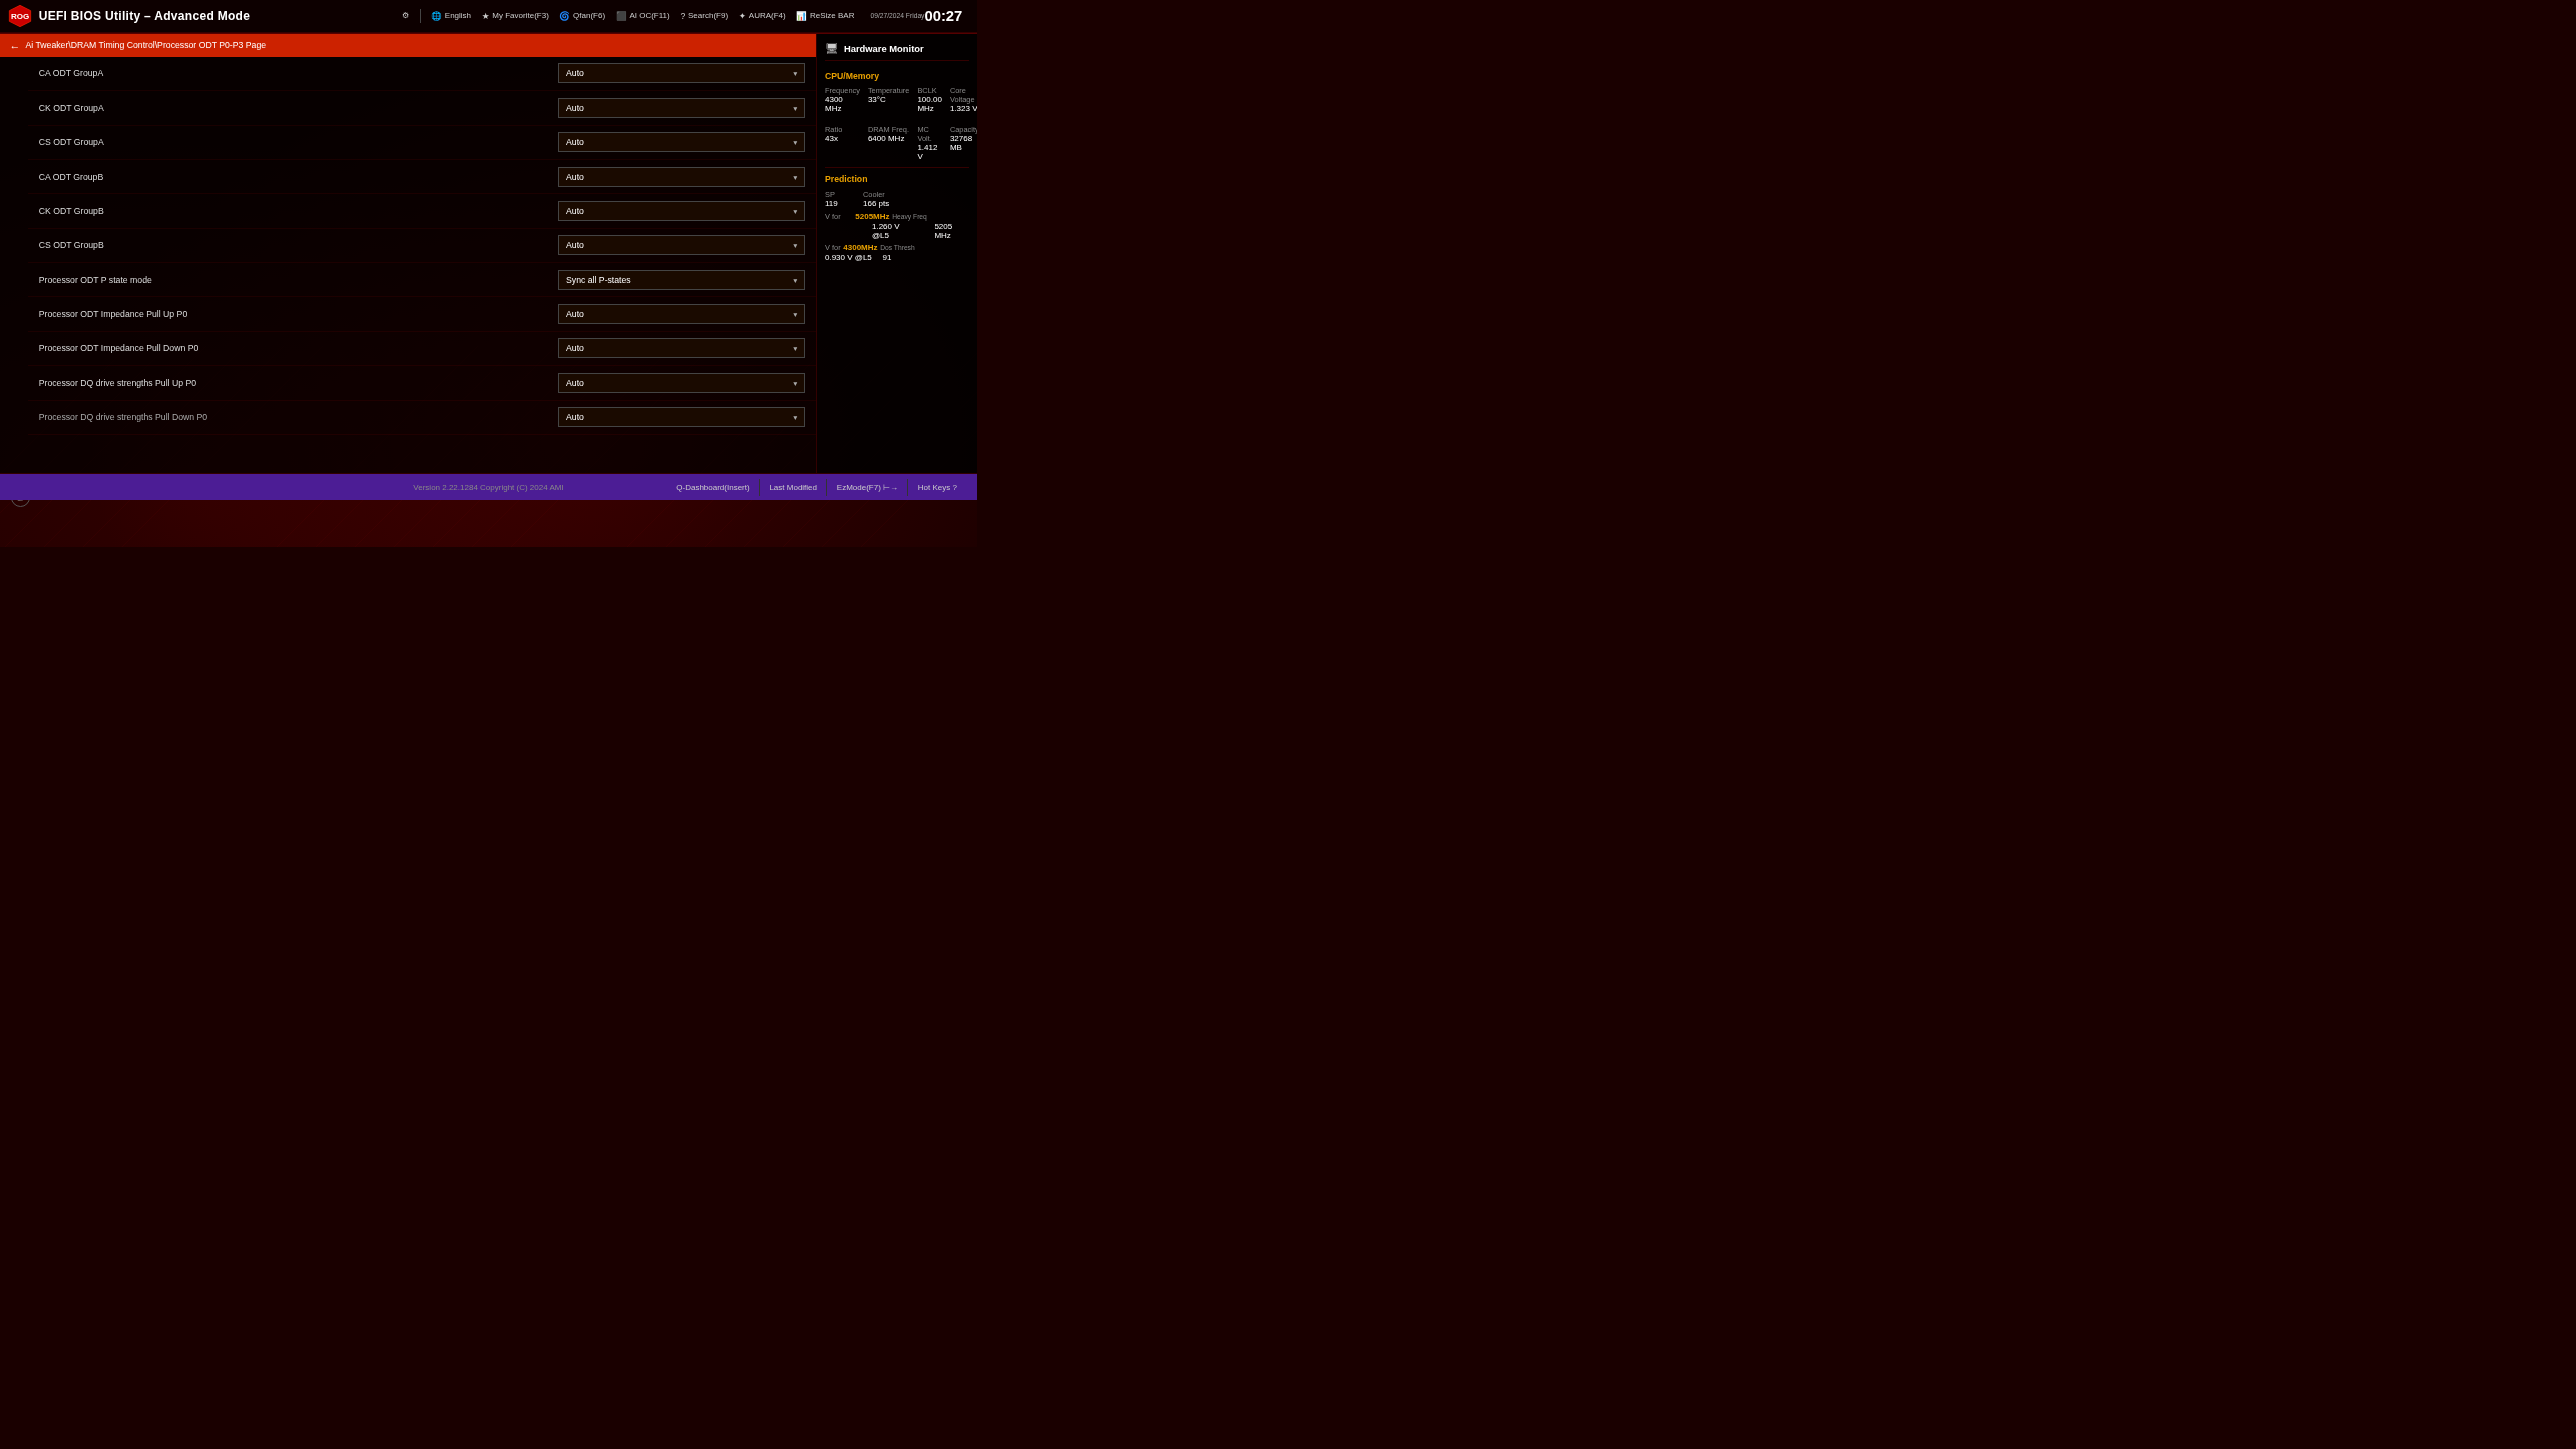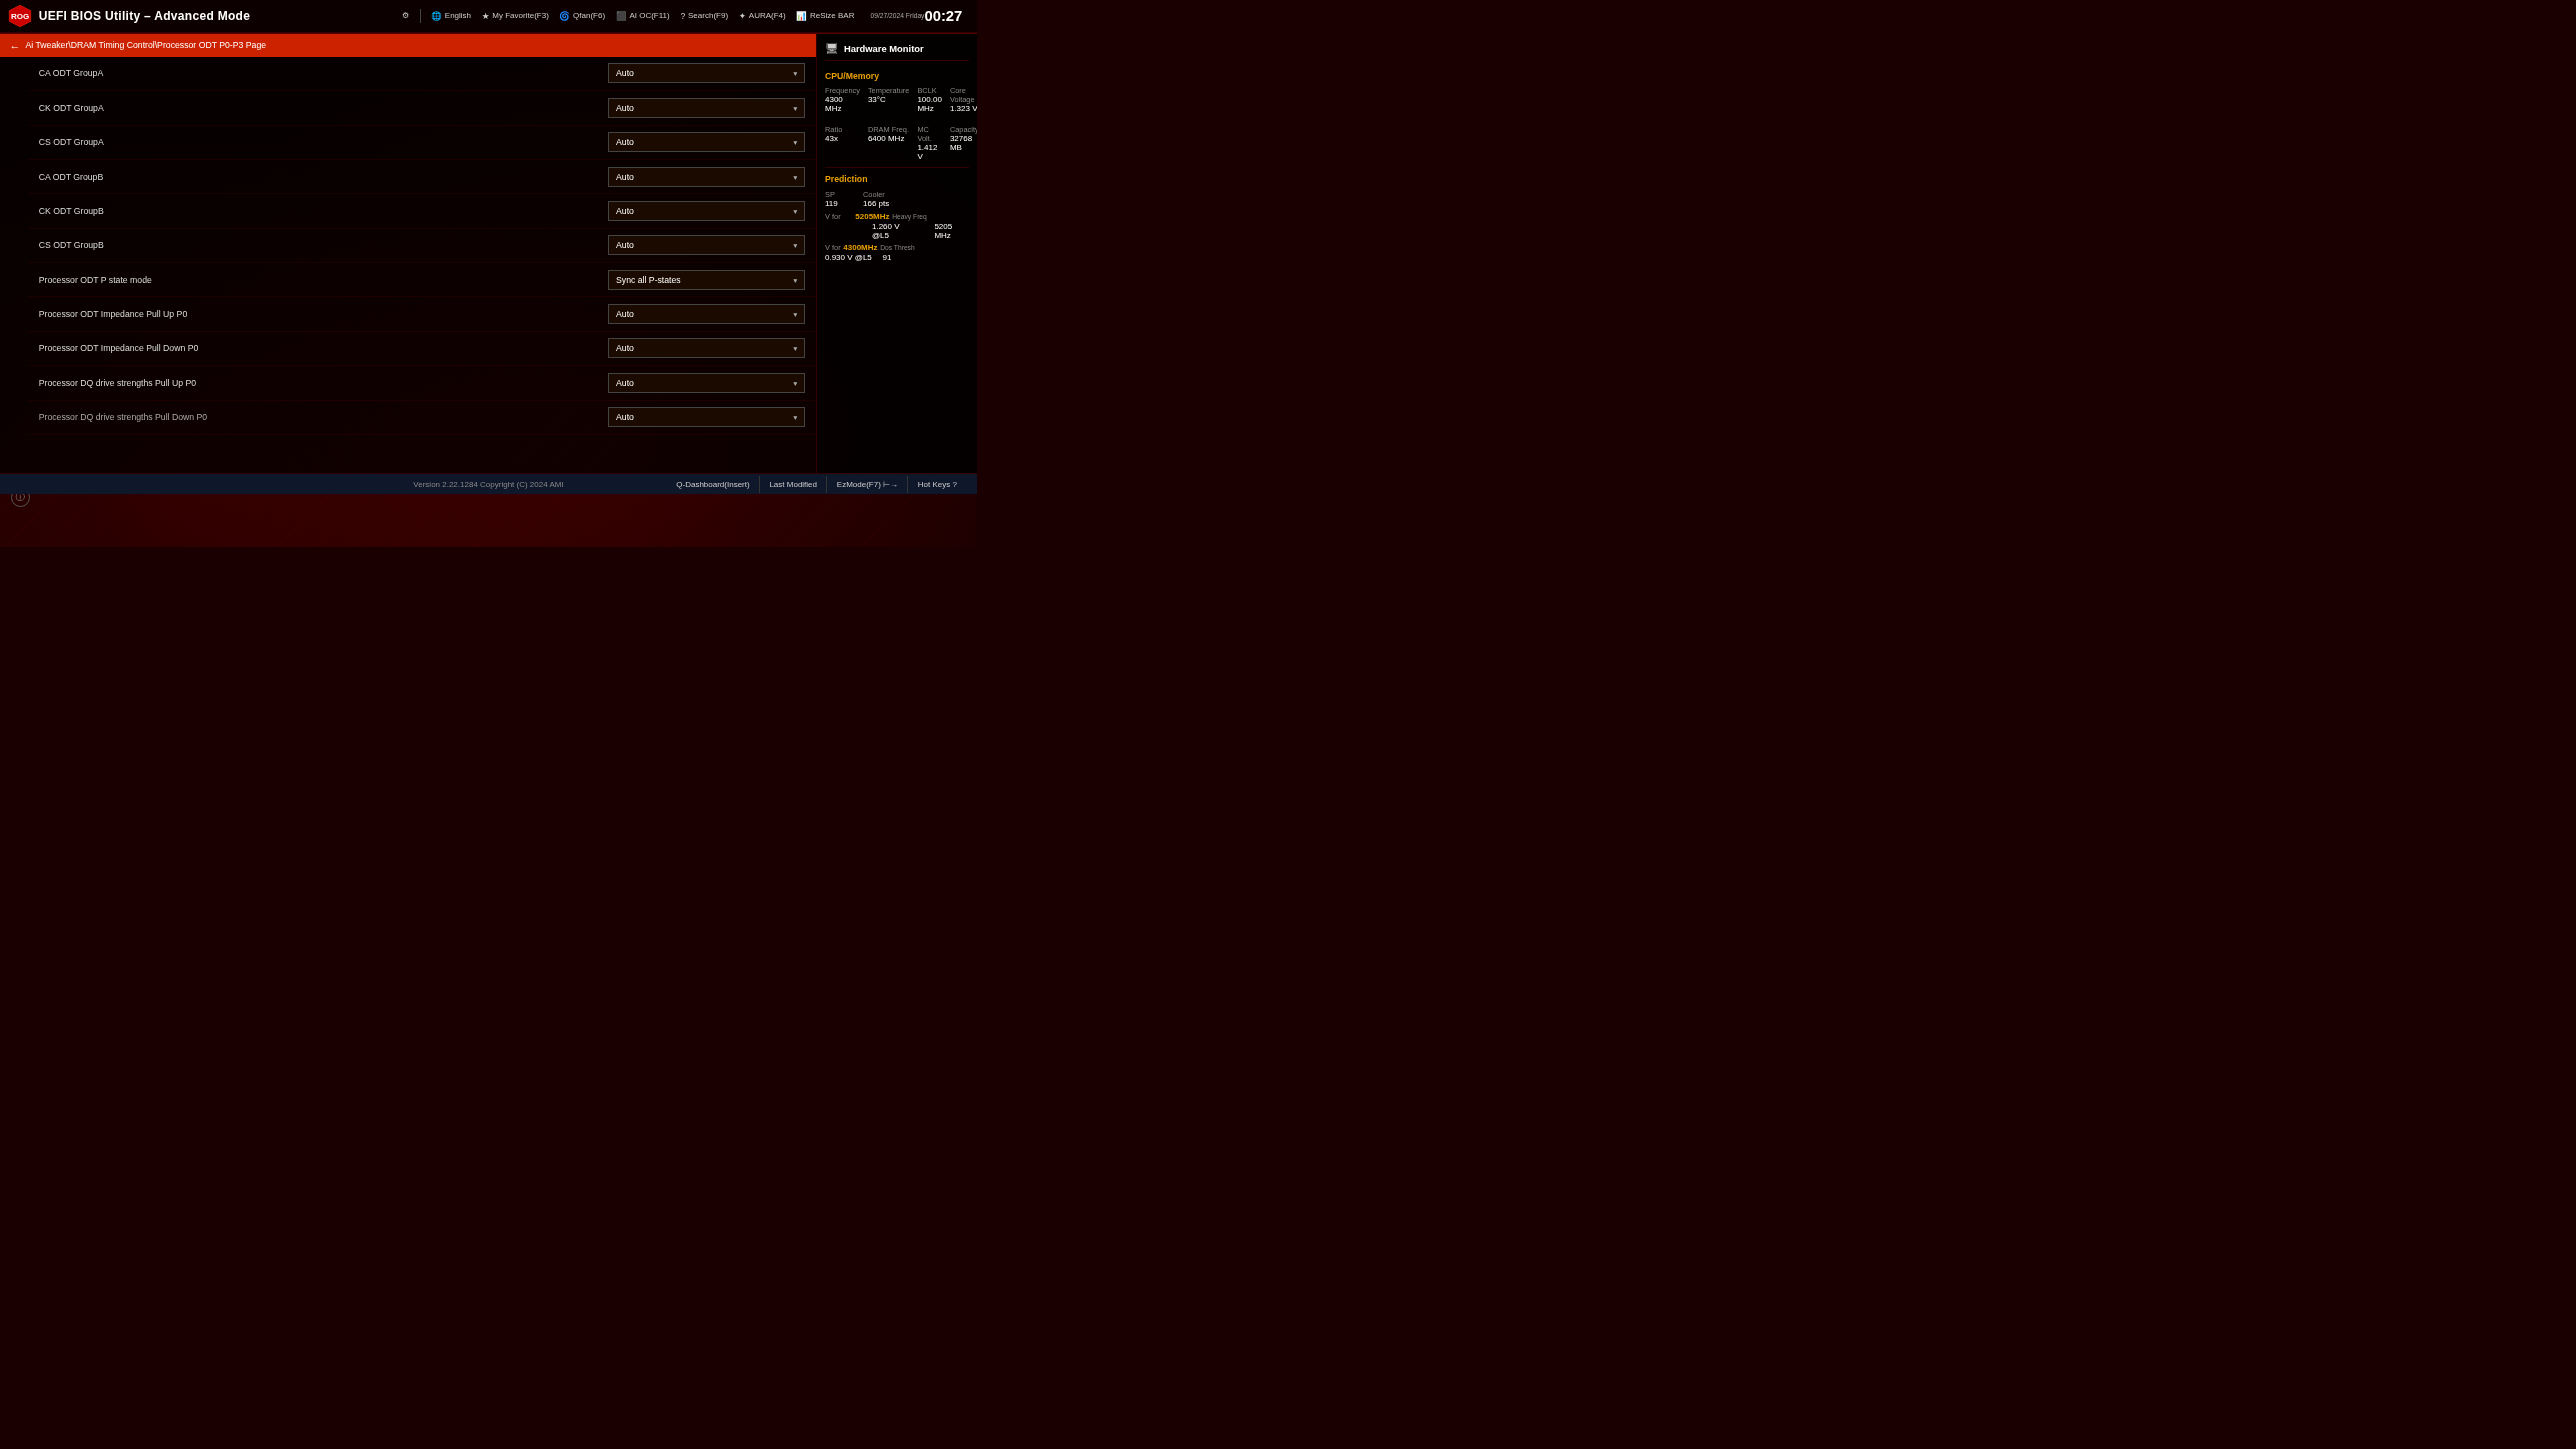--- a/index.html
+++ b/index.html
@@ -213,21 +213,21 @@
       padding: 4px 20px 4px 6.7px;
       font-size: 8.7px;
       cursor: pointer;
       appearance: none;
       -webkit-appearance: none;
       position: relative;
     }
 
     .dropdown-wrapper {
       position: relative;
-      width: 197px;
+      width: 247px;
     }
     .dropdown-wrapper::after {
       content: '▼';
       position: absolute;
       right: 6.7px;
       top: 50%;
       transform: translateY(-50%);
       color: #aaa;
       font-size: 6.7px;
       pointer-events: none;
@@ -290,23 +290,23 @@
     .divider-line {
       border: none;
       border-top: 0.7px solid #330000;
       margin: 5.4px 0;
     }
 
     
     .bottom-bar {
       position: relative;
       z-index: 10;
-      background: #0f172a;
+      background: #4c1d95;
       border-top: 0.7px solid #330000;
-      height: 21px;
+      height: 27px;
       display: flex;
       align-items: center;
       justify-content: flex-end;
       padding: 0 10.7px;
       gap: 0;
     }
 
     .bottom-version {
       position: absolute;
       left: 50%;

